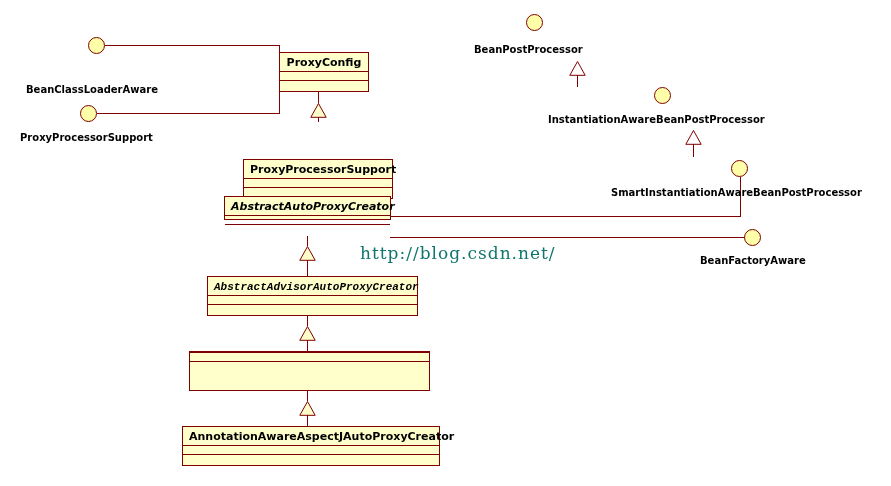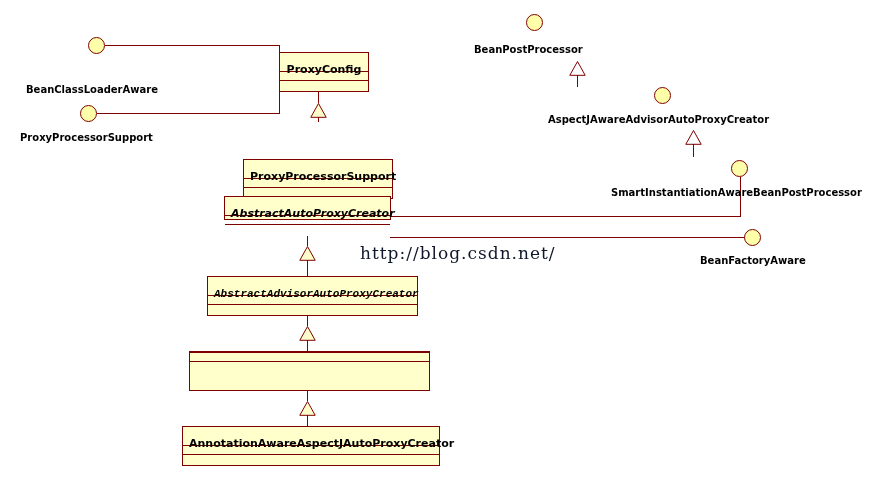--- a/index.html
+++ b/index.html
@@ -25,21 +25,21 @@
   }
   .uml-class .cls-name {
     display: block;
     text-align: center;
     font-size: 11px;
     font-weight: bold;
     color: #000000;
     line-height: 18px;
     height: 18px;
     white-space: nowrap;
-    padding: 8px 6px;
+    padding: 1px 6px;
     box-sizing: border-box;
   }
   .uml-class.abstract .cls-name {
     font-style: italic;
   }
   .uml-class .cls-compartment {
     display: block;
     height: 9px;
     border-top: 1px solid #7f0000;
     box-sizing: border-box;
@@ -88,21 +88,21 @@
     width: 17px;
     height: 15px;
   }
   .gen-arrow svg { display: block; }
 
   
   .watermark {
     position: absolute;
     font-family: "DejaVu Serif", "Liberation Serif", serif;
     font-size: 17px;
-    color: #0f172a;
+    color: #0f766e;
     letter-spacing: 1px;
     white-space: nowrap;
     user-select: none;
   }
 </style>
 </head>
 <body>
 
 <div id="canvas">
 
@@ -217,21 +217,21 @@
     <span class="iface-label" style="left:-60px; top:27px;">ProxyProcessorSupport</span>
   </div>
 
   <div class="iface" style="left:526px; top:14px;">
     <span class="iface-ball"></span>
     <span class="iface-label" style="left:-52px; top:30px;">BeanPostProcessor</span>
   </div>
 
   <div class="iface" style="left:654px; top:87px;">
     <span class="iface-ball"></span>
-    <span class="iface-label" style="left:-106px; top:27px;">AspectJAwareAdvisorAutoProxyCreator</span>
+    <span class="iface-label" style="left:-106px; top:27px;">InstantiationAwareBeanPostProcessor</span>
   </div>
 
   <div class="iface" style="left:731px; top:160px;">
     <span class="iface-ball"></span>
     <span class="iface-label" style="left:-120px; top:27px;">SmartInstantiationAwareBeanPostProcessor</span>
   </div>
 
   <div class="iface" style="left:744px; top:229px;">
     <span class="iface-ball"></span>
     <span class="iface-label" style="left:-44px; top:26px;">BeanFactoryAware</span>

